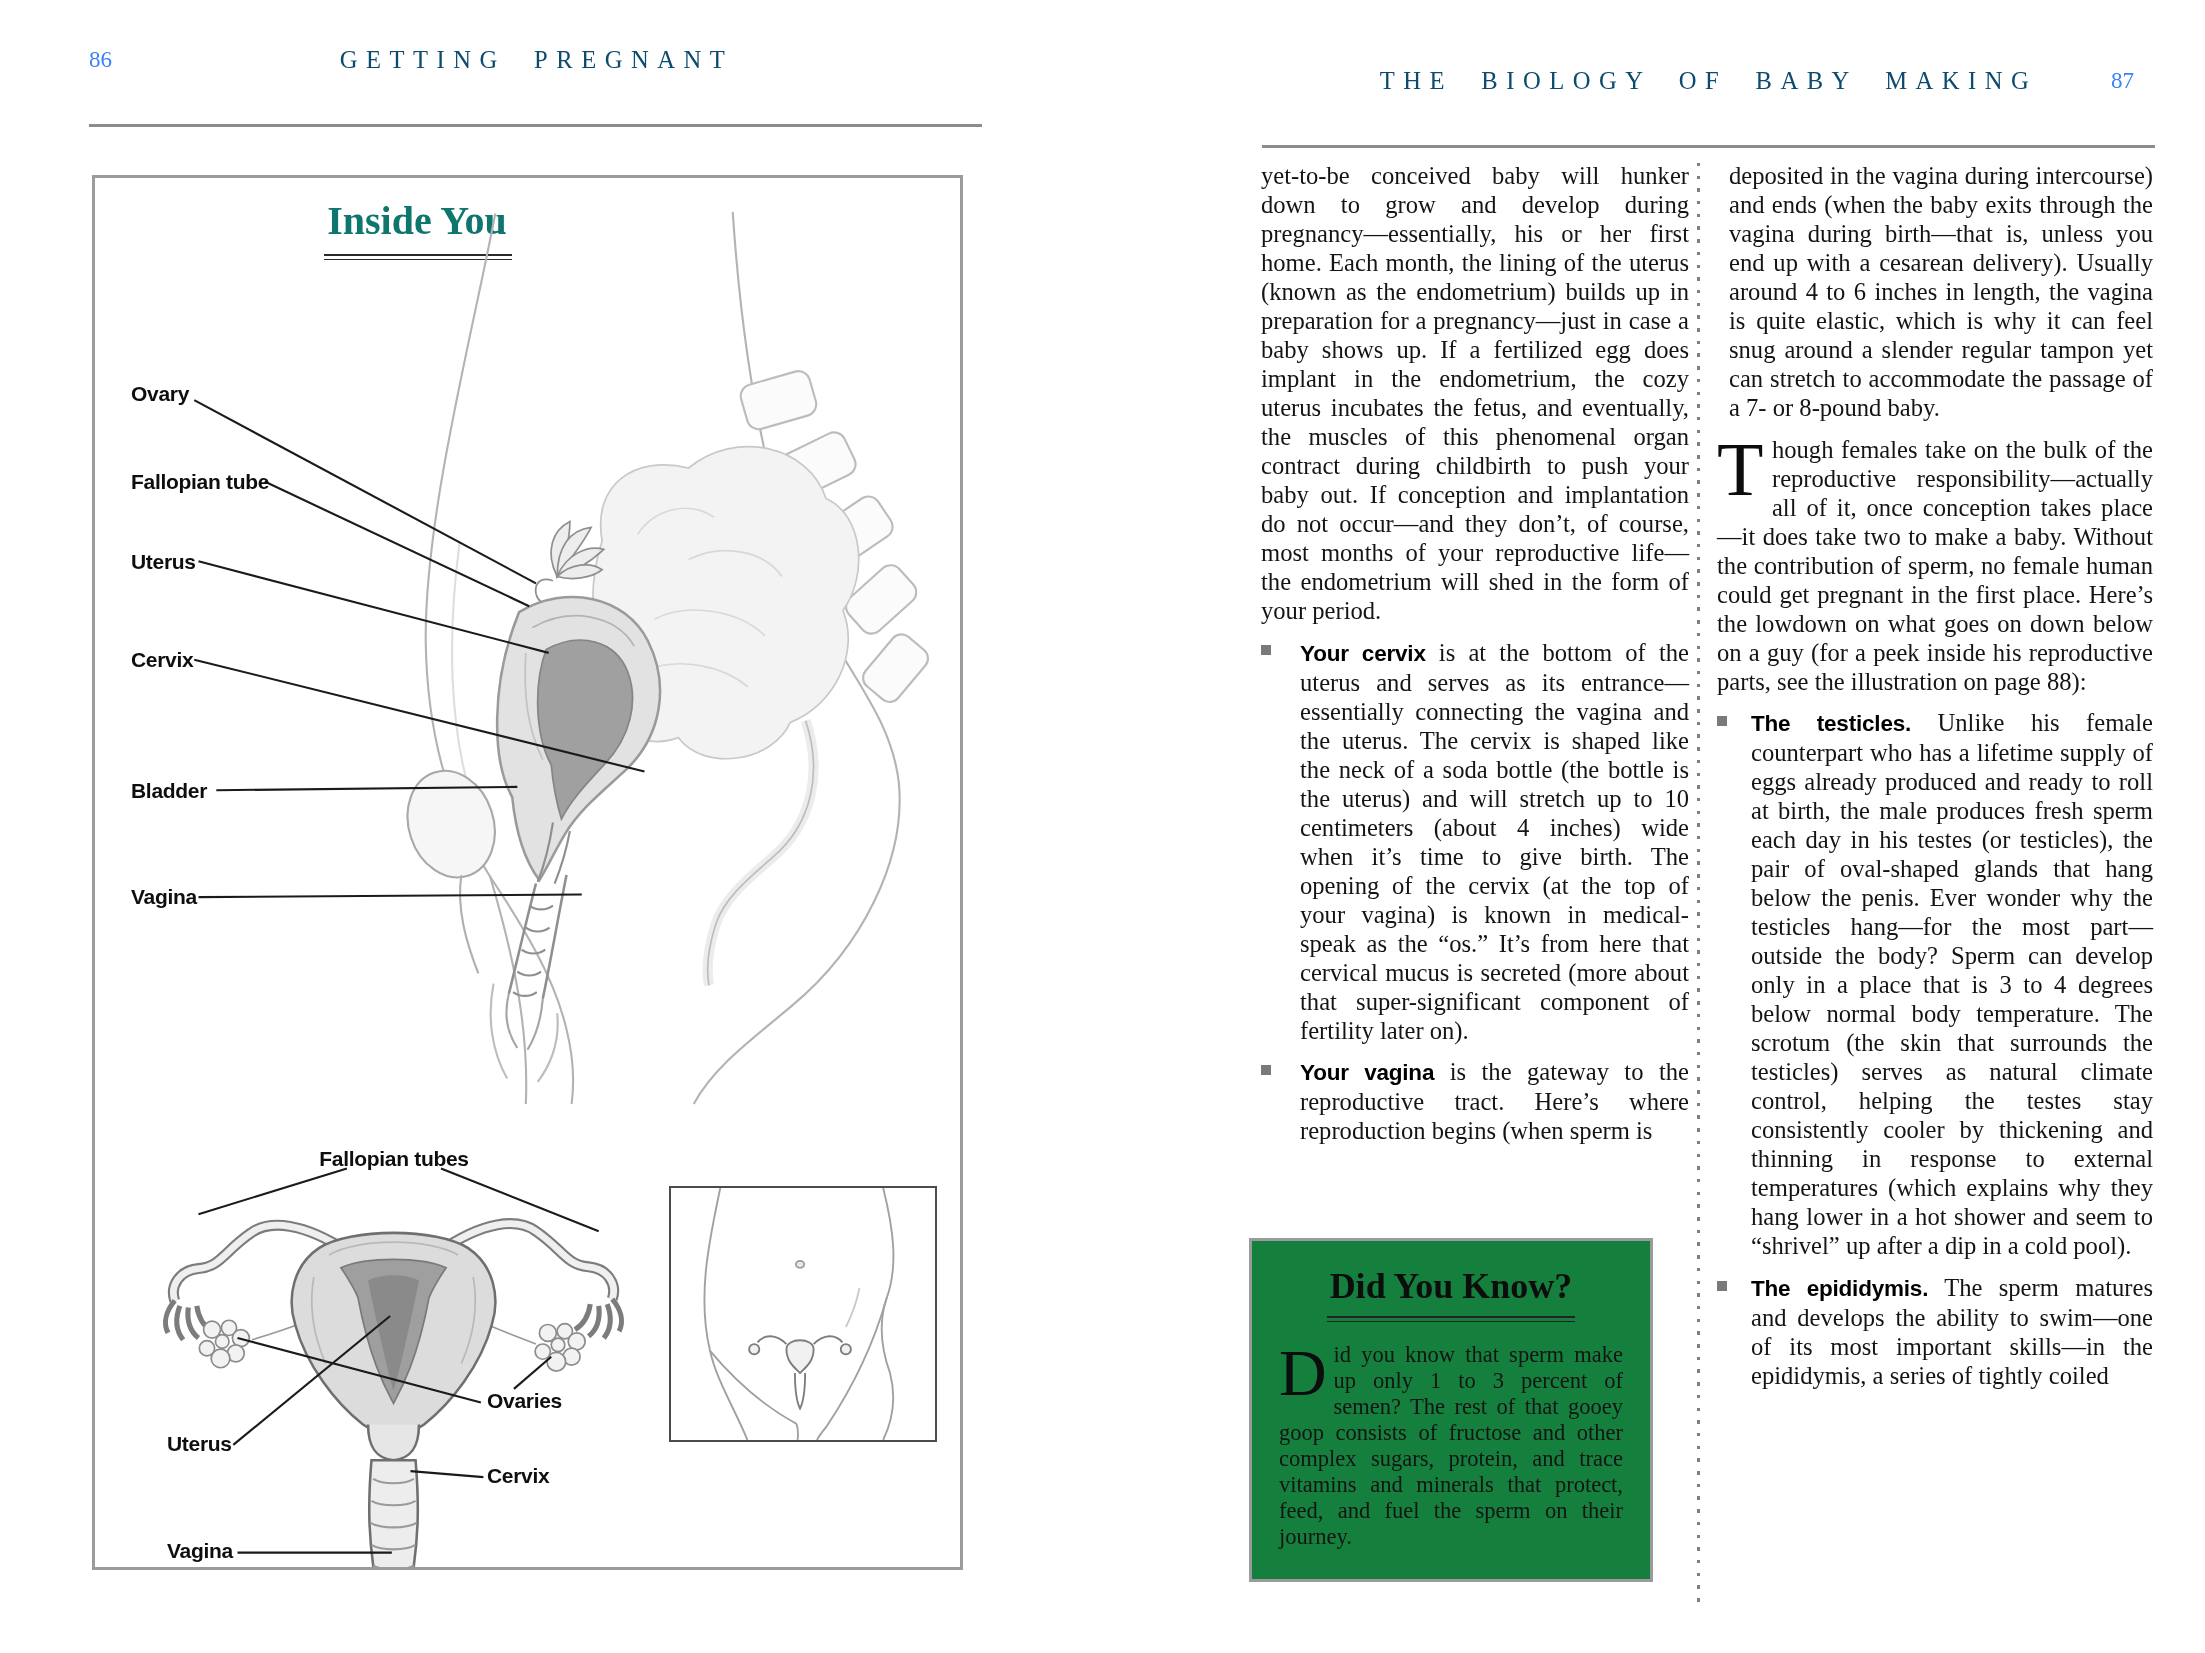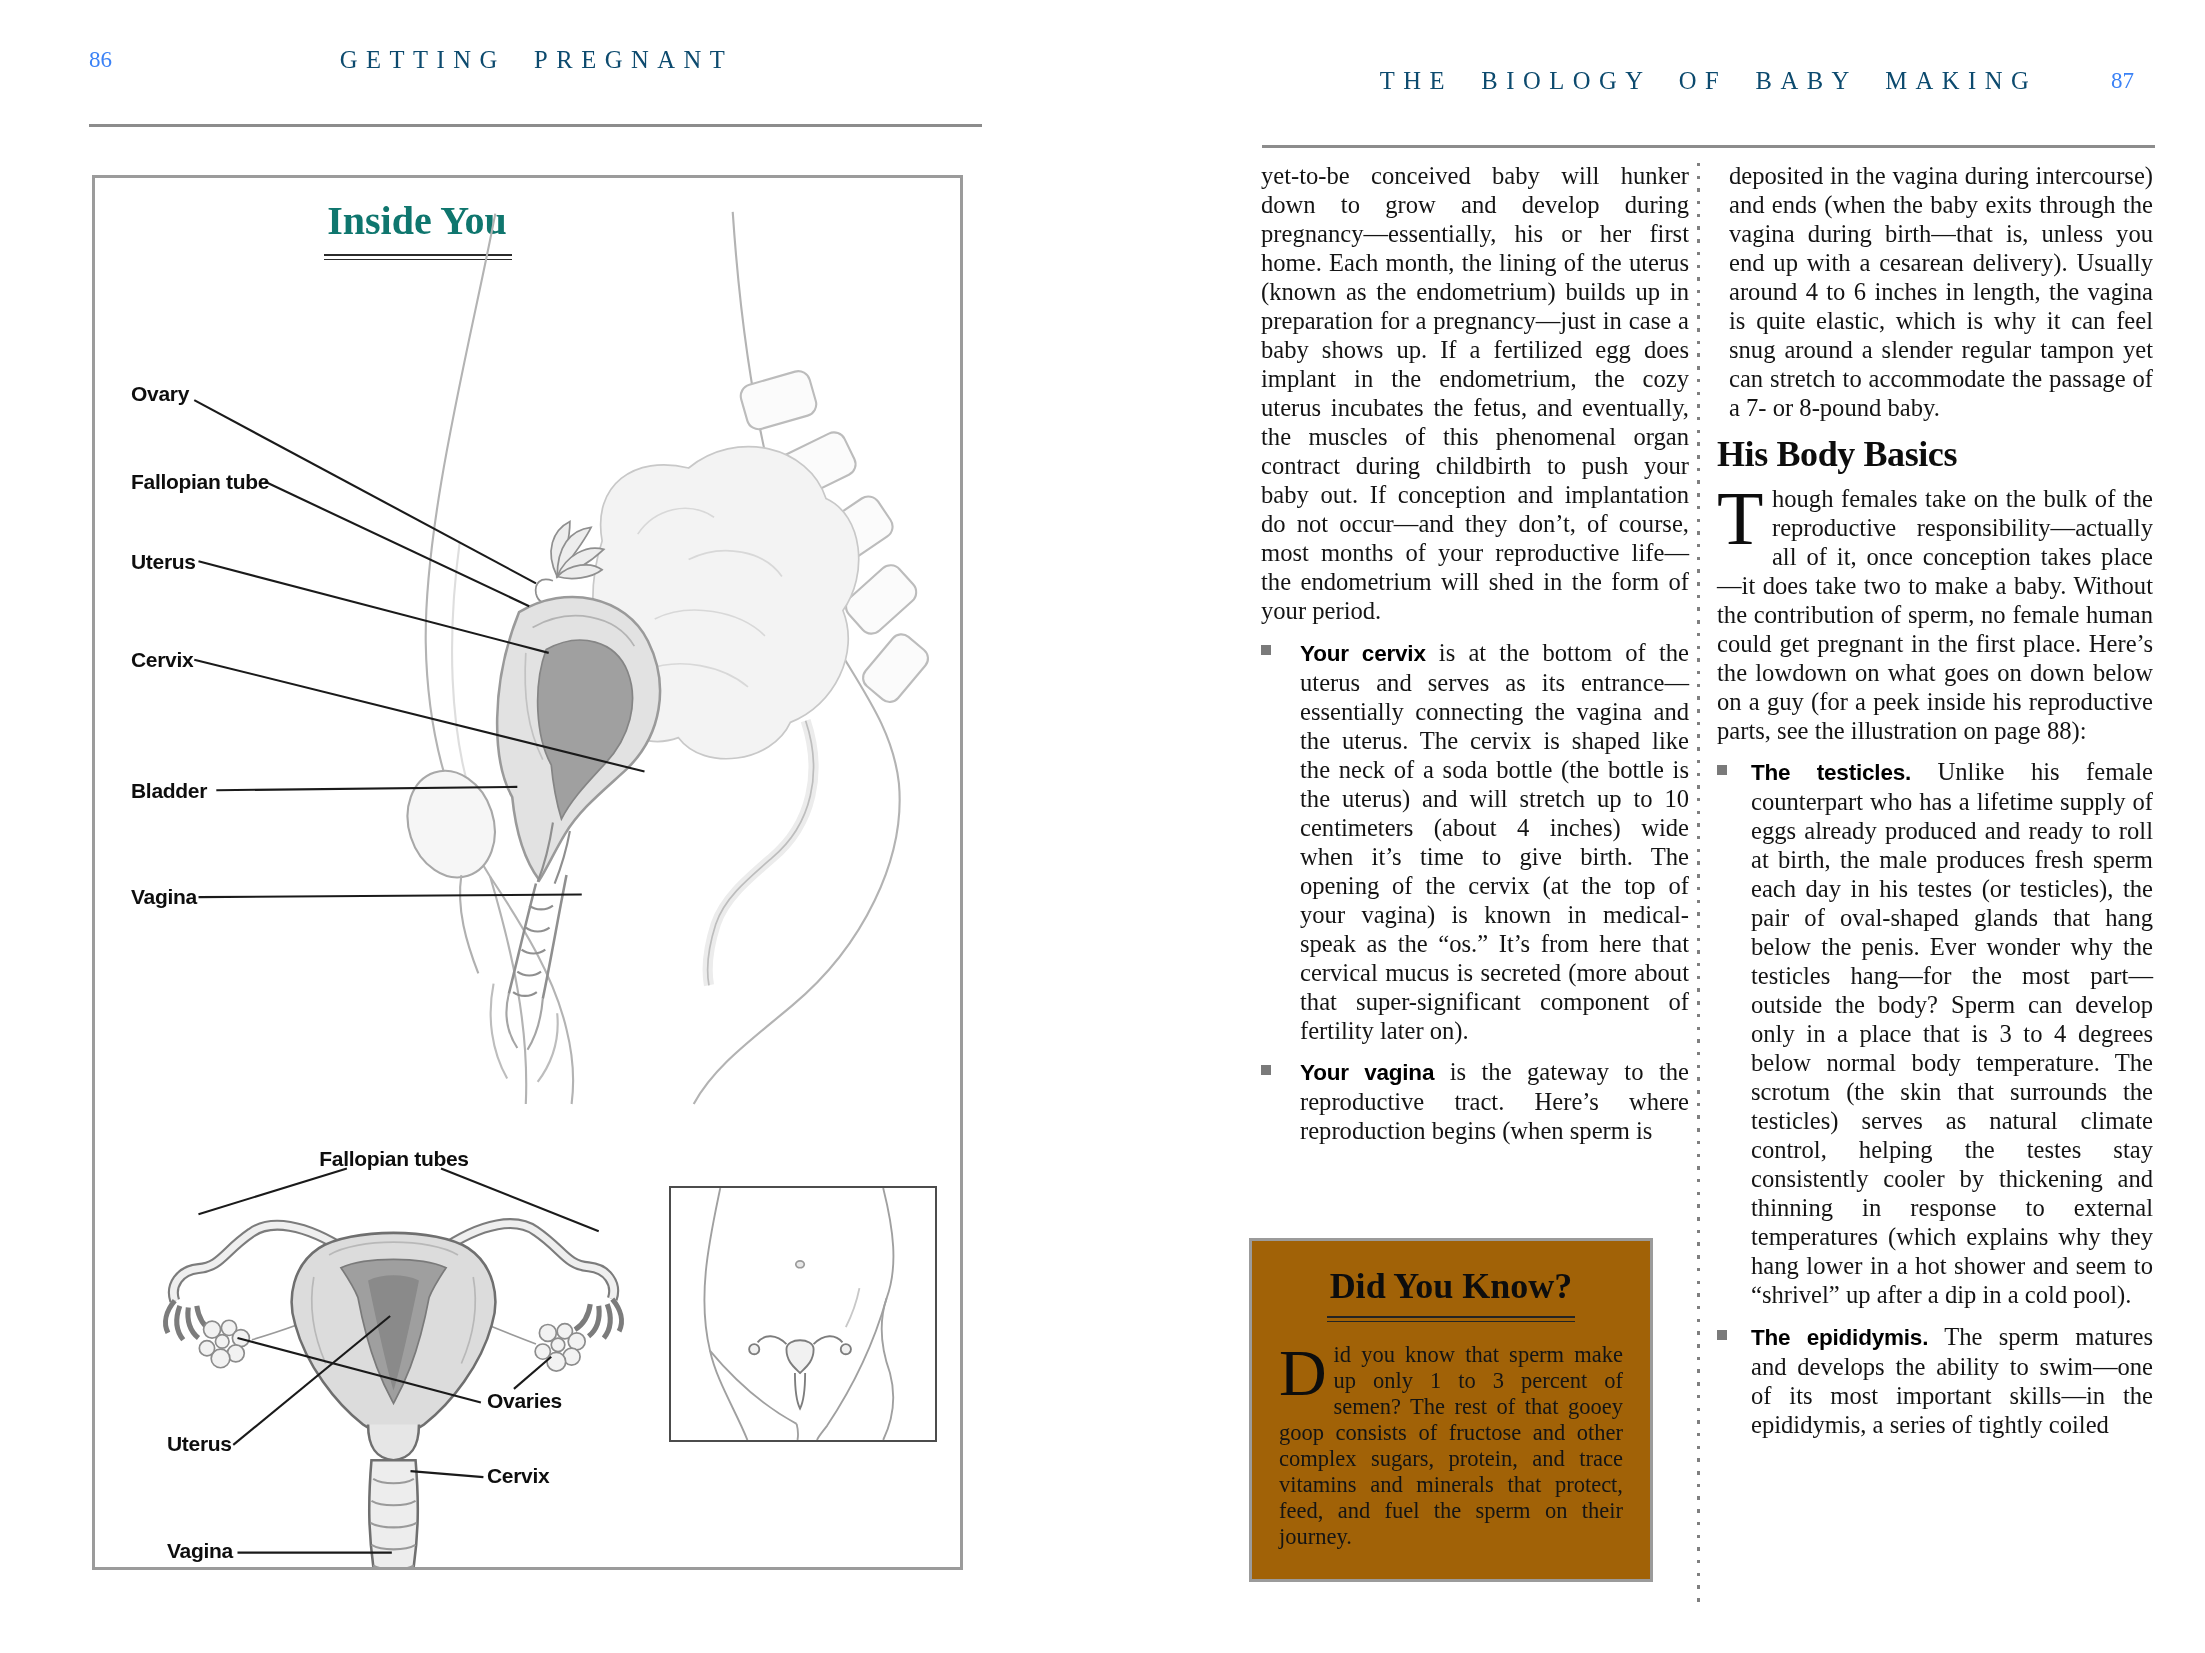--- a/index.html
+++ b/index.html
@@ -33,21 +33,21 @@
   .col2 .bullet { padding-left:34px; }
   .bullet .sq { position:absolute; left:0; top:7.6px; width:10.2px; height:10.2px; background:#7a7a7a; }
   .lead { font-family:"Liberation Sans", sans-serif; font-weight:bold; color:#000000; font-size:22.5px; letter-spacing:-0.2px; }
   .h2 { font-weight:bold; font-size:36px; line-height:1.08; letter-spacing:-0.4px; color:#0d0d0d; margin:12px 0 10.2px 0; text-align:left; }
   .dropcap { float:left; font-size:76px; line-height:59px; padding:5.1px 8.5px 0 0; color:#0d0d0d; }
 
   .divider { left:1697px; top:163px; width:3.4px; height:1442px;
     background-image:repeating-linear-gradient(to bottom, #7f7f7f 0 3.4px, transparent 3.4px 12.7px); }
 
   
-  .dyk { left:1249px; top:1238px; width:398px; height:338px; border:3.4px solid #9b9b9b; background:#a16207; }
+  .dyk { left:1249px; top:1238px; width:398px; height:338px; border:3.4px solid #9b9b9b; background:#15803d; }
   .dyk-title { text-align:center; font-weight:bold; font-size:36px; color:#0d0d0d; margin-top:24px; }
   .dyk-rule { width:248px; margin:8.5px auto 0 auto; height:3.4px; border-top:2.5px solid #232323; border-bottom:1.7px solid #232323; }
   .dyk-body { margin:20.4px 27px 0 27px; font-size:22.5px; line-height:26px; text-align:justify; color:#141414; }
   .dyk-body .dropcap { font-size:66px; line-height:51px; padding:5.1px 6.8px 0 0; }
 
   svg { display:block; }
 </style>
 </head>
 <body>
 
@@ -270,21 +270,20 @@
 <div class="abs dyk">
   <div class="dyk-title">Did You Know?</div>
   <div class="dyk-rule"></div>
   <div class="dyk-body">
     <span class="dropcap">D</span><span>id you know that sperm make up only 1 to 3 percent of semen? The rest of that gooey goop consists of fructose and other complex sugars, protein, and trace vitamins and minerals that protect, feed, and fuel the sperm on their journey.</span>
   </div>
 </div>
 
 <div class="abs col col2">
   <p class="cont">deposited in the vagina during intercourse) and ends (when the baby exits through the vagina during birth—that is, unless you end up with a cesarean delivery). Usually around 4 to 6 inches in length, the vagina is quite elastic, which is why it can feel snug around a slender regular tampon yet can stretch to accommodate the passage of a 7- or 8-pound baby.</p>
-  <div class="h2">His Body Basics</div>
   <p>
     <span class="dropcap">T</span><span>hough females take on the bulk of the reproductive responsibility—actually all of it, once conception takes place—it does take two to make a baby. Without the contribution of sperm, no female human could get pregnant in the first place. Here’s the lowdown on what goes on down below on a guy (for a peek inside his reproductive parts, see the illustration on page 88):</span>
   </p>
   <p class="bullet">
     <span class="sq"></span><span class="lead">The testicles.</span><span> Unlike his female counterpart who has a lifetime supply of eggs already produced and ready to roll at birth, the male produces fresh sperm each day in his testes (or testicles), the pair of oval-shaped glands that hang below the penis. Ever wonder why the testicles hang—for the most part—outside the body? Sperm can develop only in a place that is 3 to 4 degrees below normal body temperature. The scrotum (the skin that surrounds the testicles) serves as natural climate control, helping the testes stay consistently cooler by thickening and thinning in response to external temperatures (which explains why they hang lower in a hot shower and seem to “shrivel” up after a dip in a cold pool).</span>
   </p>
   <p class="bullet">
     <span class="sq"></span><span class="lead">The epididymis.</span><span> The sperm matures and develops the ability to swim—one of its most important skills—in the epididymis, a series of tightly coiled</span>
   </p>
 </div>

